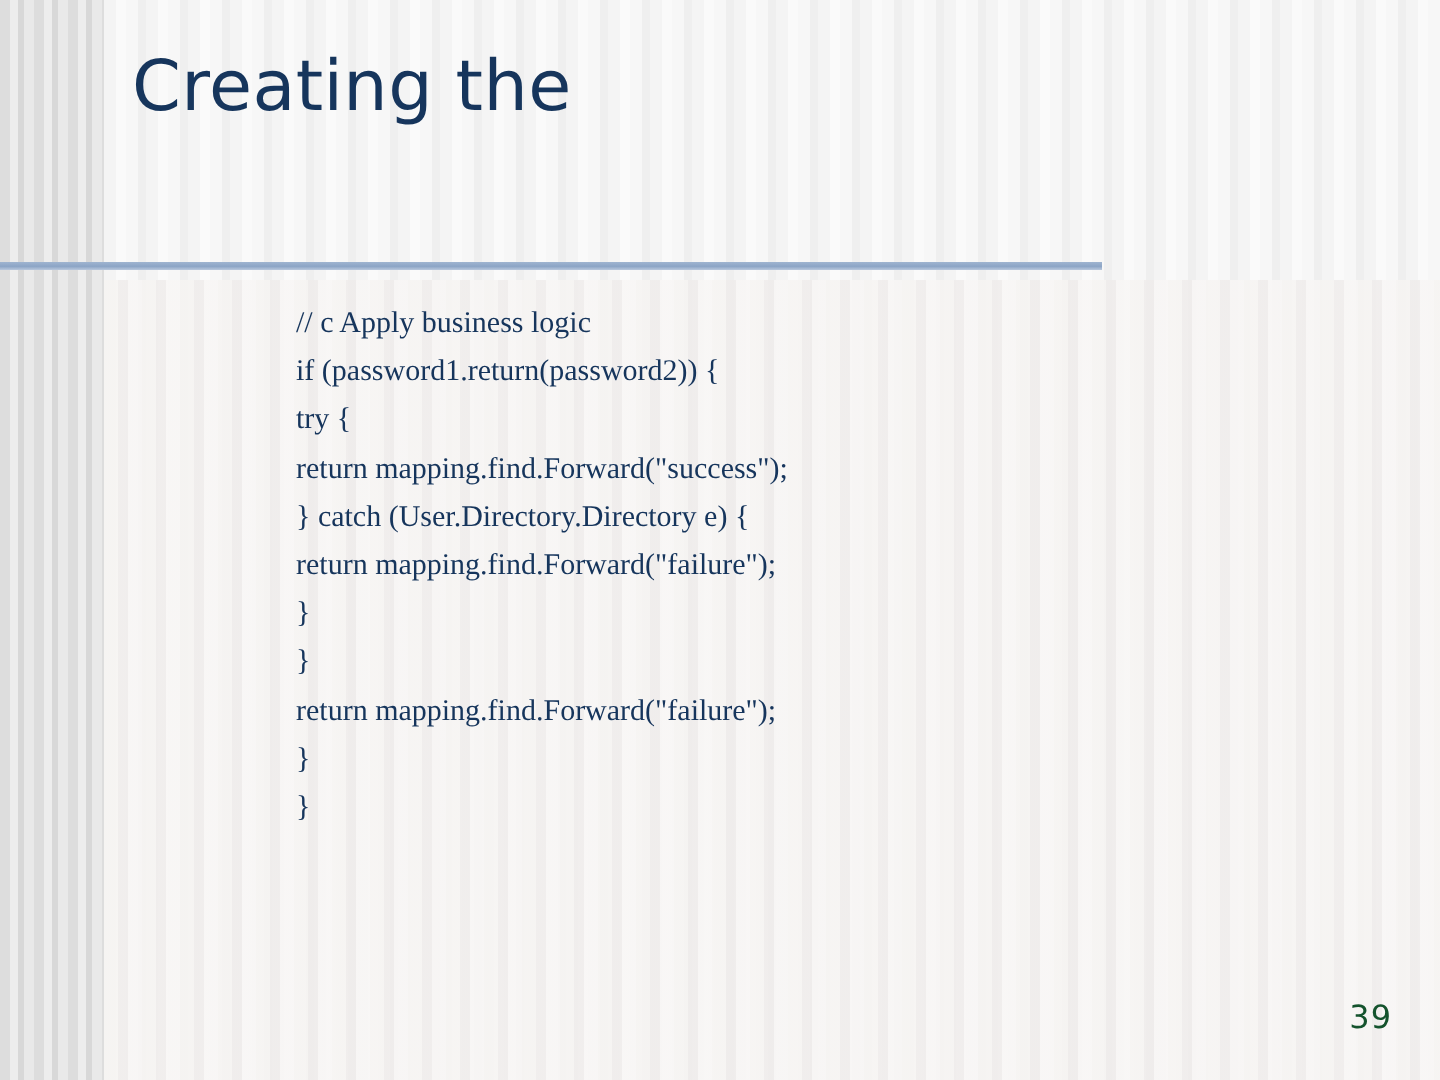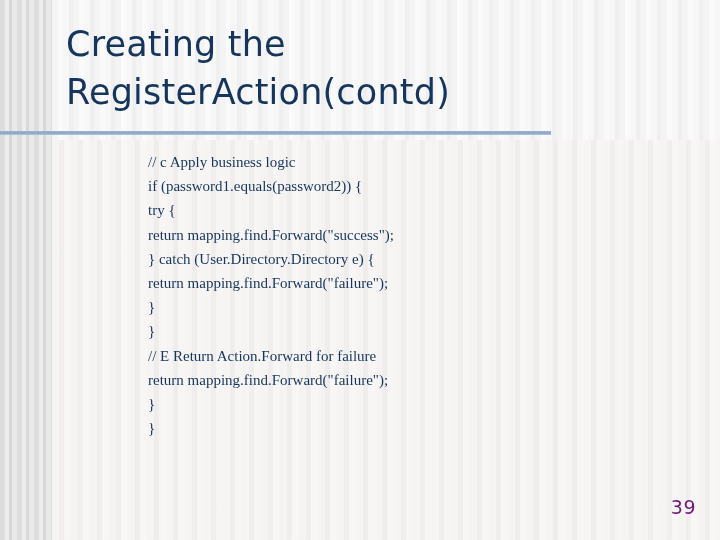--- a/index.html
+++ b/index.html
@@ -122,51 +122,49 @@
     white-space: pre;
     letter-spacing: 0px;
   }
 
   
   #page-number {
     position: absolute;
     right: 24px;
     bottom: 22px;
     font-family: "DejaVu Sans", sans-serif;
-    font-size: 19px;
-    color: #701a75;
+    font-size: 16px;
+    color: #14532d;
     letter-spacing: .5px;
   }
 </style>
 </head>
 <body>
 
 <div id="slide">
 
   <div class="stripe-layer stripes-base"></div>
   <div class="stripe-layer stripes-left"></div>
   <div class="stripe-layer stripes-body"></div>
 
   <div id="title-block">
     <div class="slide-title-line">Creating the</div>
-    <div class="slide-title-line">RegisterAction(contd)</div>
   </div>
 
   <div id="title-rule"></div>
 
   <div id="body-block">
     <div class="code-line">// c Apply business logic</div>
-    <div class="code-line">if (password1.equals(password2)) {</div>
+    <div class="code-line">if (password1.return(password2)) {</div>
     <div class="code-line">try {</div>
     <div class="code-line">return mapping.find.Forward("success");</div>
     <div class="code-line">} catch (User.Directory.Directory e) {</div>
     <div class="code-line">return mapping.find.Forward("failure");</div>
     <div class="code-line">}</div>
     <div class="code-line">}</div>
-    <div class="code-line">// E Return Action.Forward for failure</div>
     <div class="code-line">return mapping.find.Forward("failure");</div>
     <div class="code-line">}</div>
     <div class="code-line">}</div>
   </div>
 
   <div id="page-number">39</div>
 
 </div>
 
 </body></html>

